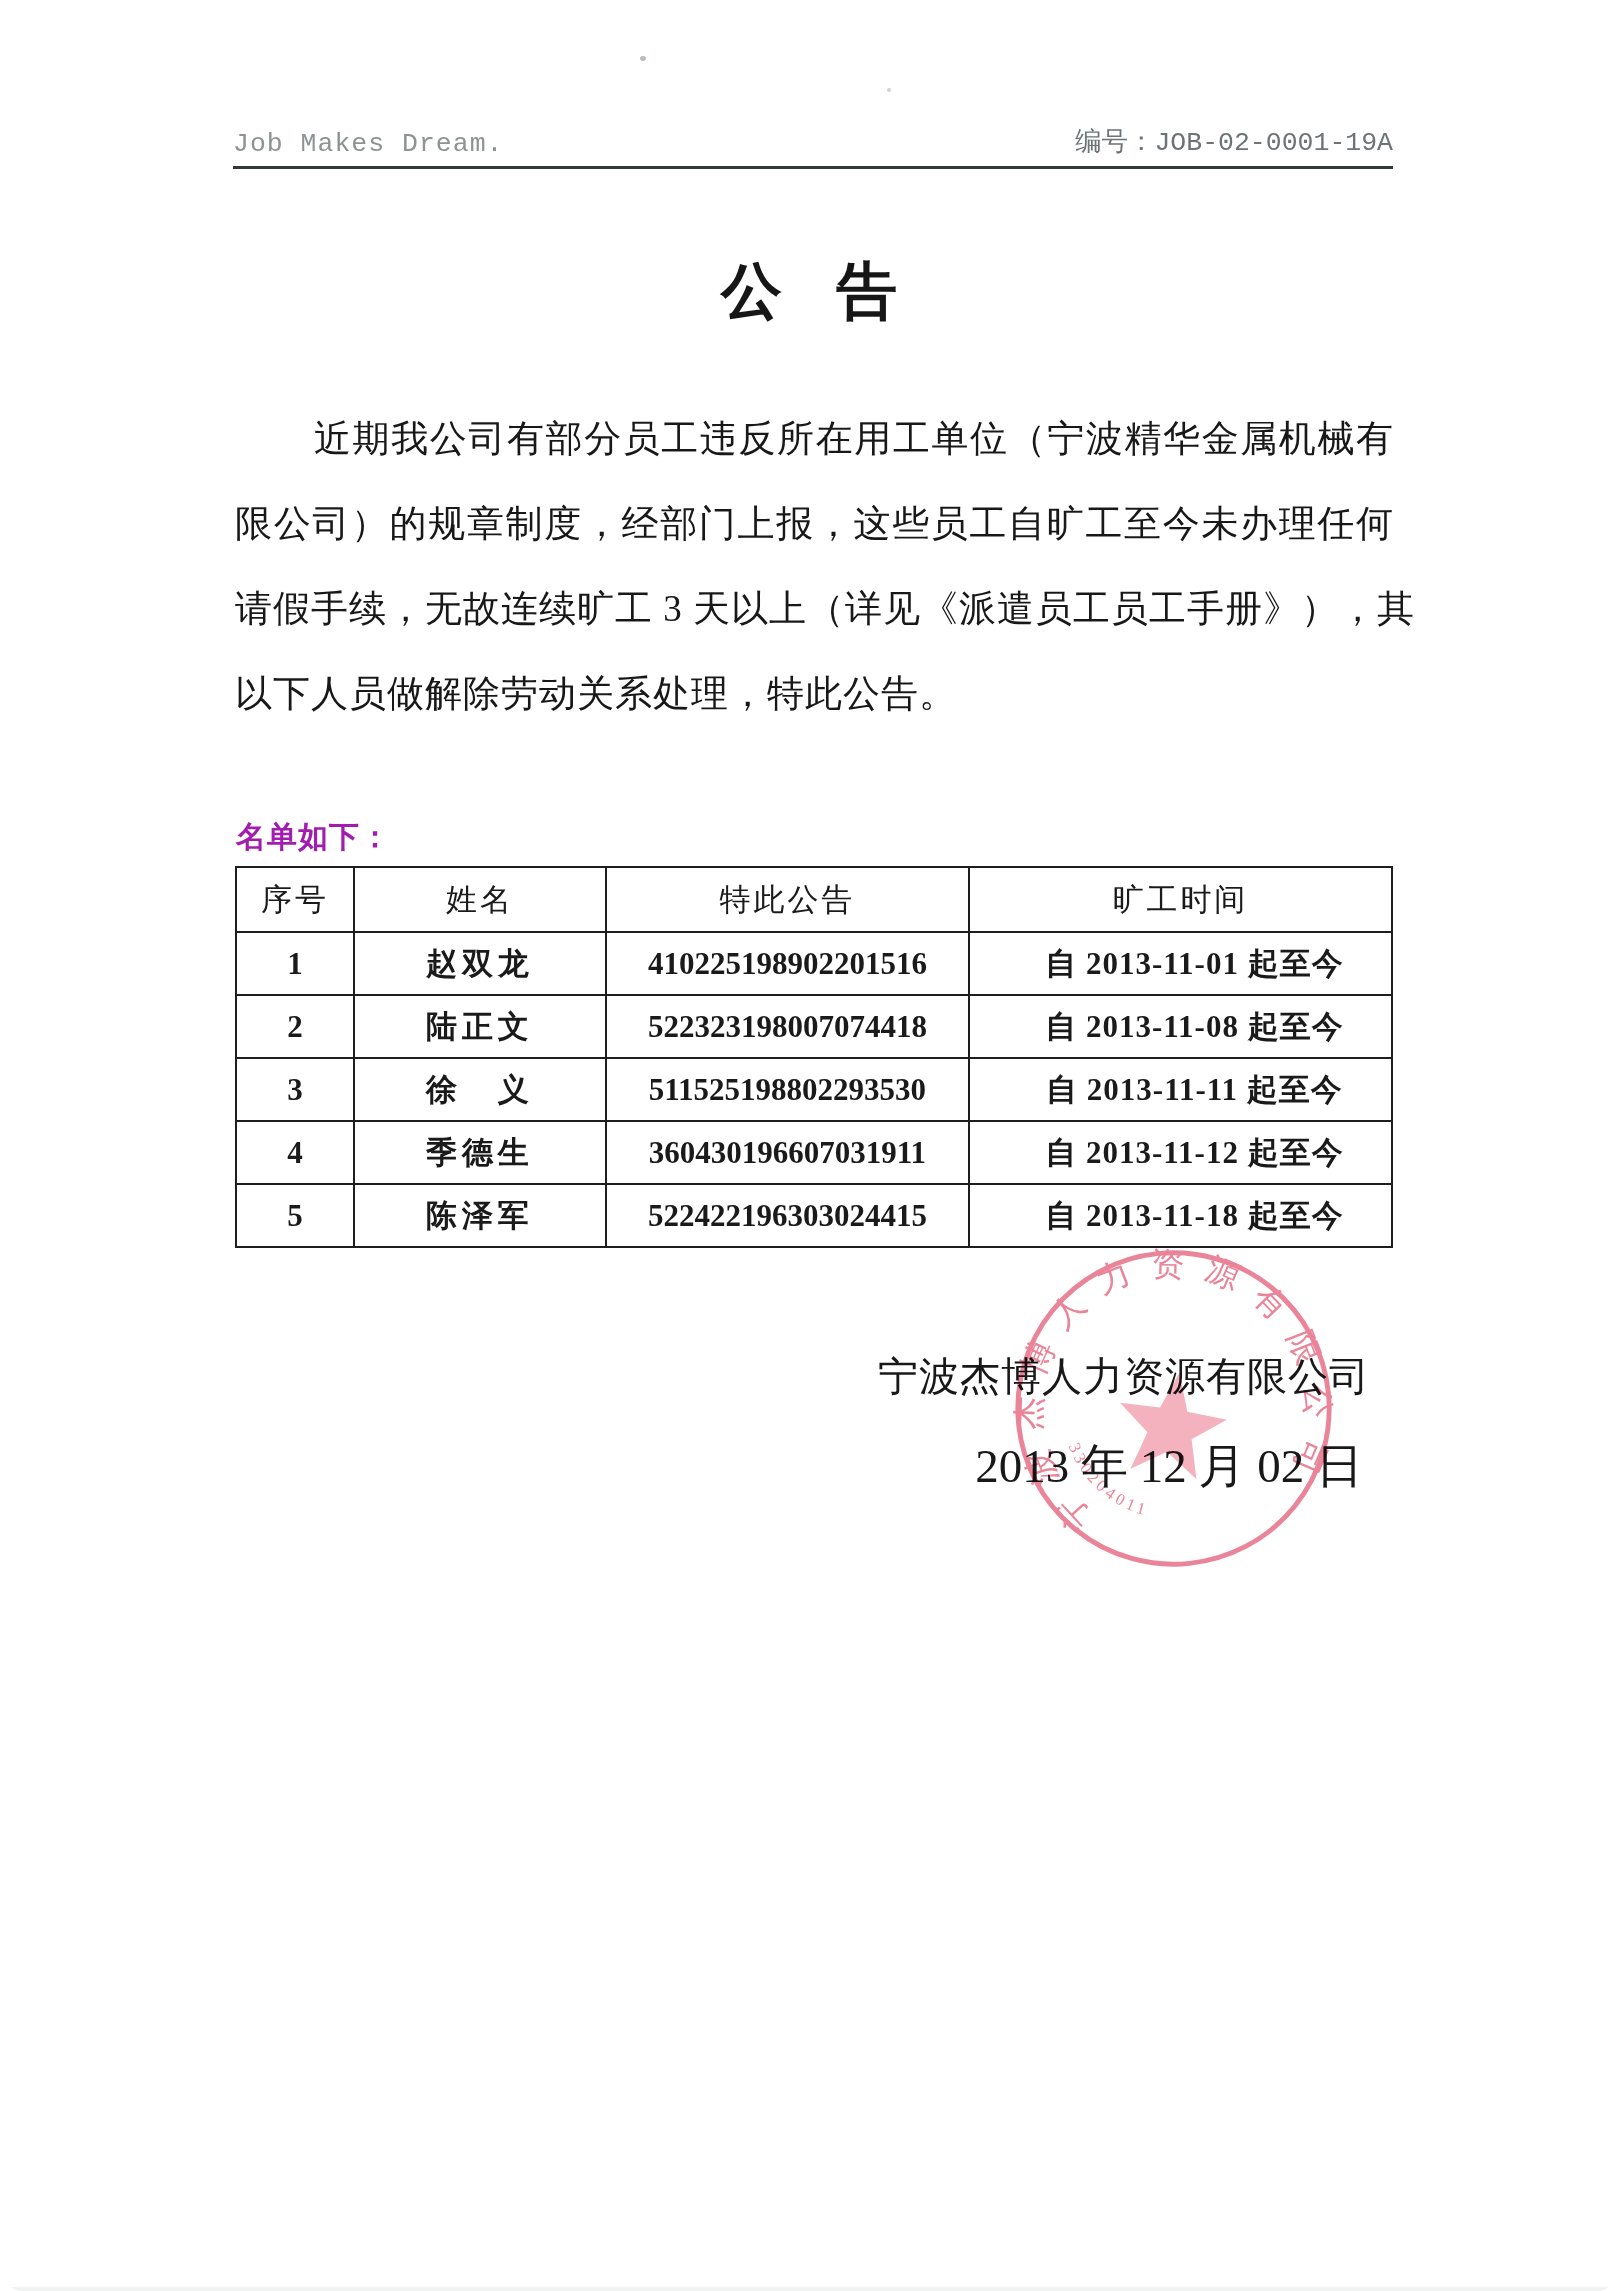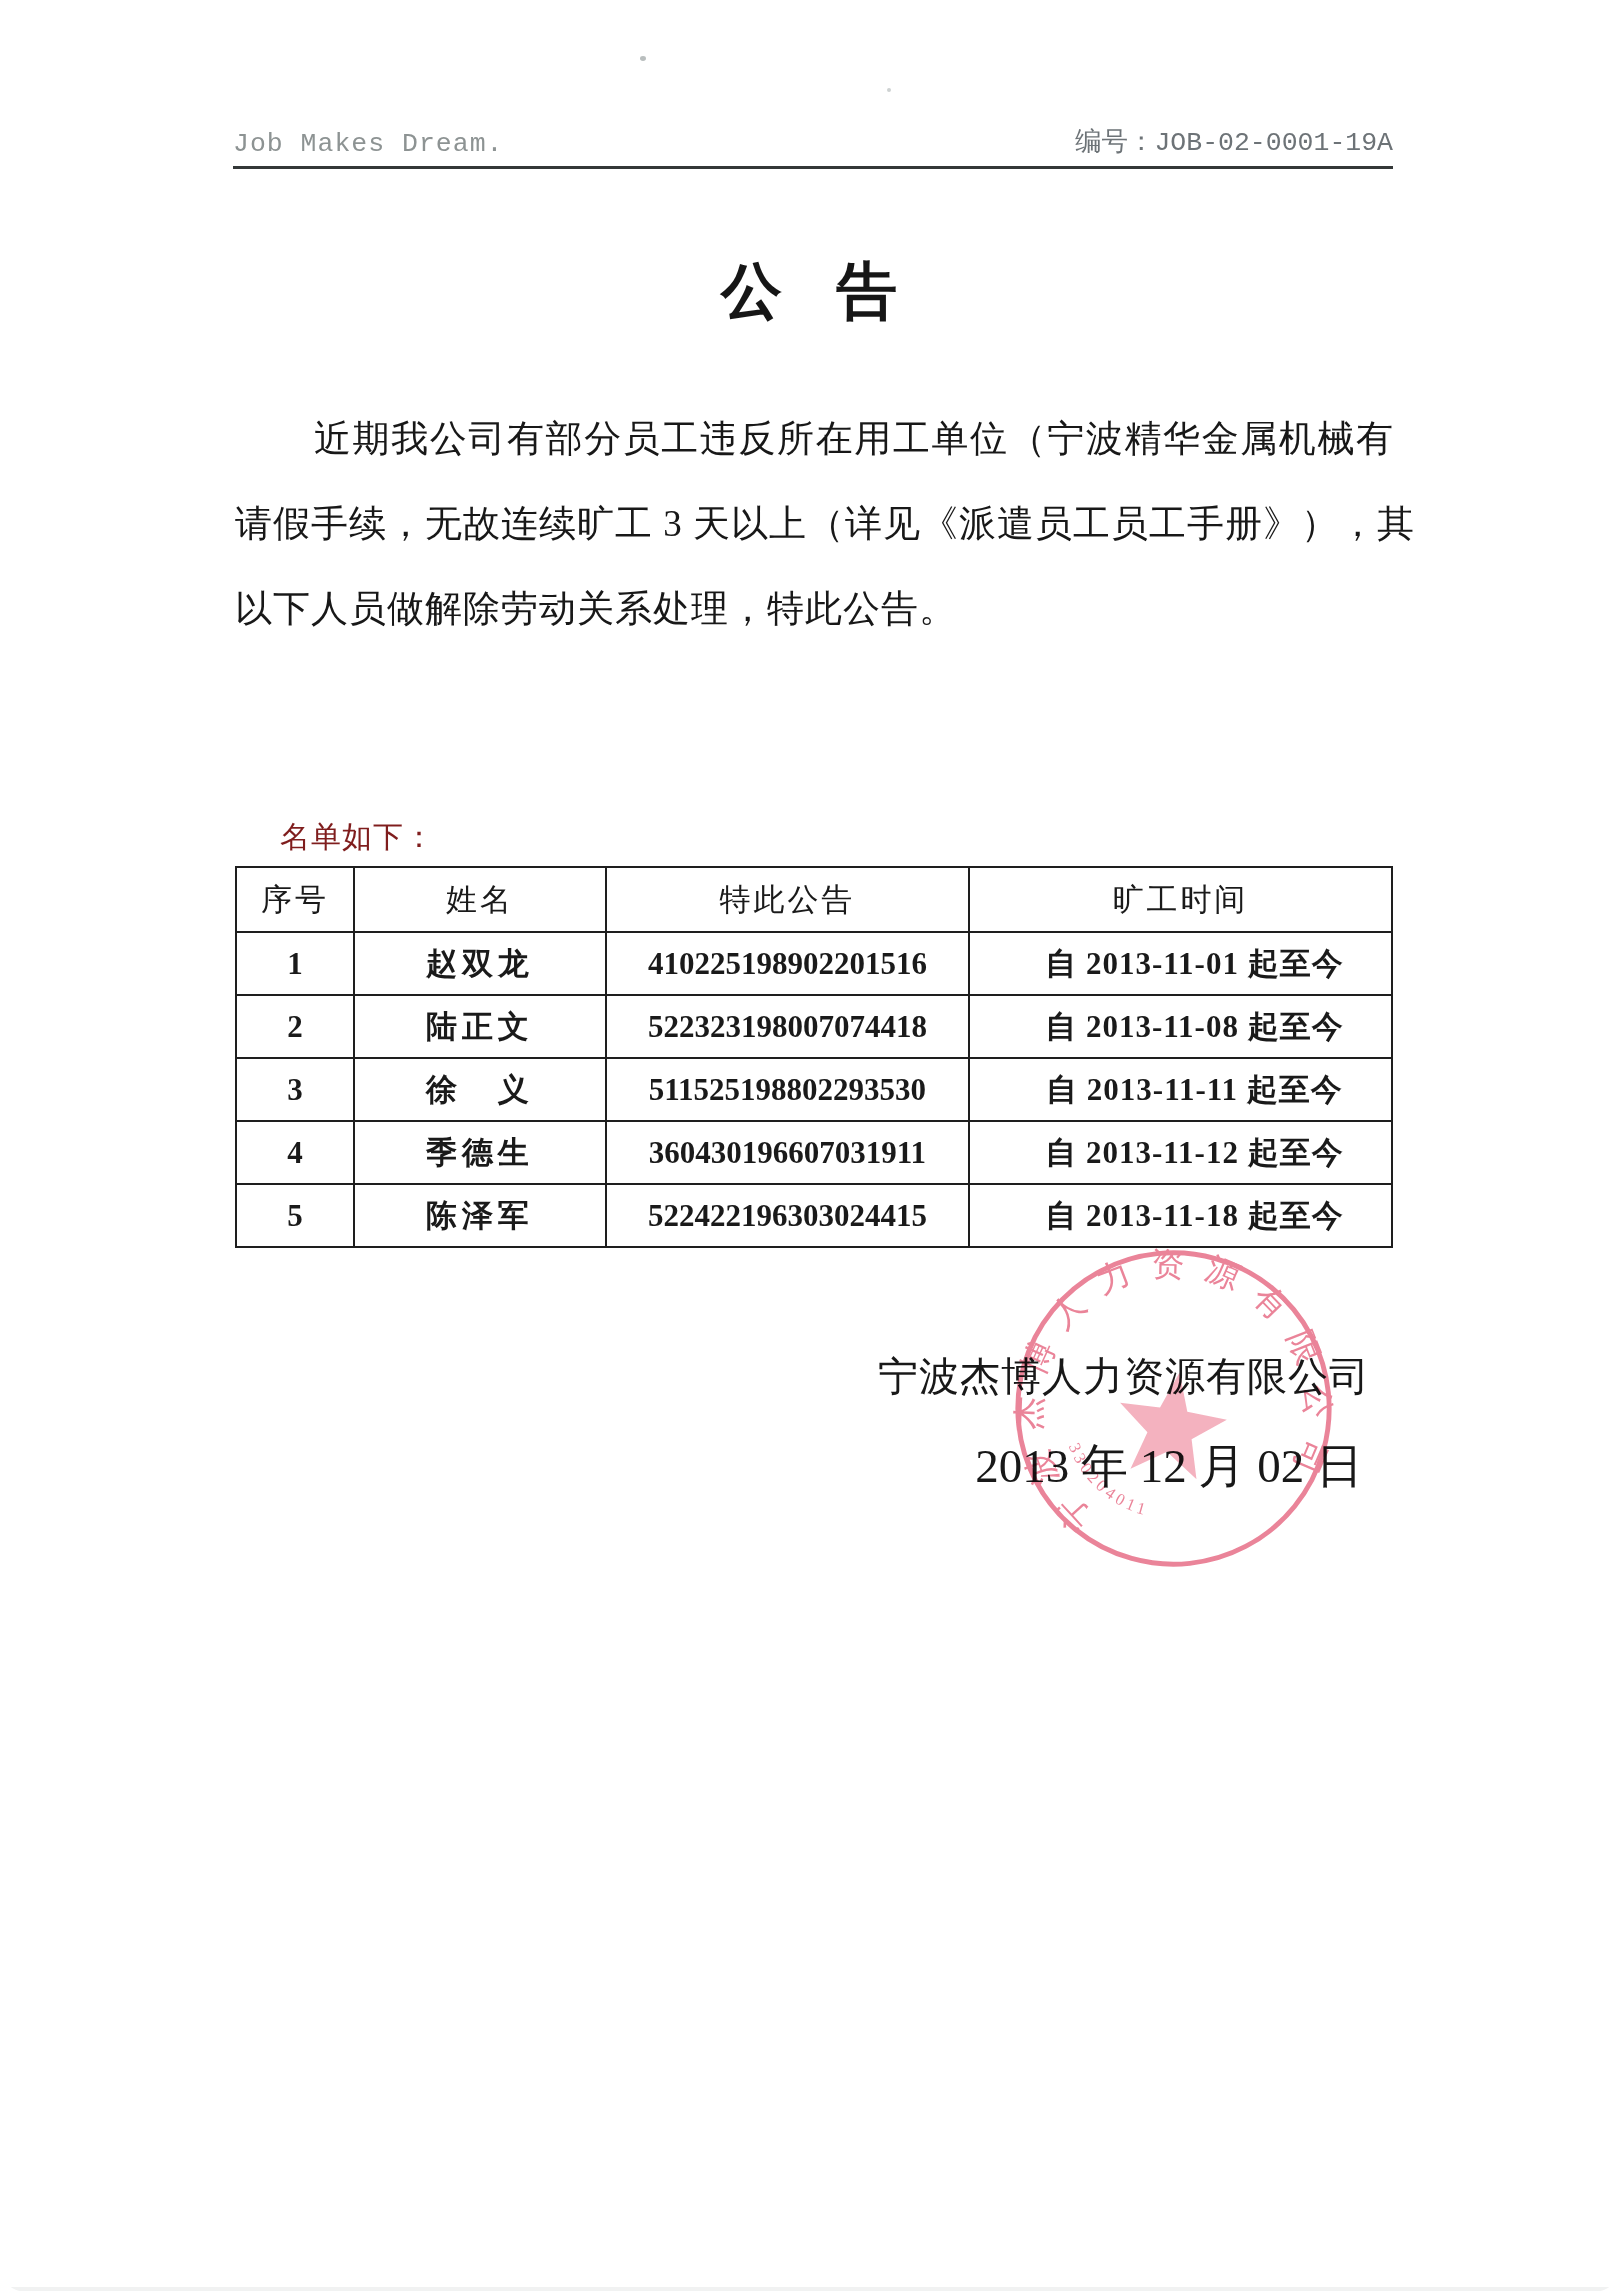--- a/index.html
+++ b/index.html
@@ -27,21 +27,21 @@
     position:absolute; top:251px; left:0; width:100%; text-align:center;
     font-size:61px; font-weight:bold; color:#161616; word-spacing:35px; letter-spacing:2px;
   }
 
   
   .body-text { position:absolute; top:396px; left:235px; width:1159px; font-size:37px; color:#181818; letter-spacing:1px; }
   .body-line { height:85px; line-height:85px; white-space:nowrap; text-align:justify; text-align-last:justify; }
   .body-line.indent { text-indent:79px; }
   .body-line.last { text-align-last:left; }
 
-  .list-label { position:absolute; top:817px; left:236px; font-size:30px; font-weight:normal; color:#7f1d1d; letter-spacing:1px;margin-left:44px; }
+  .list-label { position:absolute; top:817px; left:236px; font-size:30px; font-weight:bold; color:#a21caf; letter-spacing:1px; }
 
   
   .roster { position:absolute; top:866px; left:235px; width:1158px; border-collapse:collapse; border:2.9px solid #1e1e1e; }
   .roster th, .roster td { border:2px solid #1e1e1e; text-align:center; vertical-align:middle; padding:0; }
   .roster thead th { height:63px; font-size:31px; font-weight:normal; letter-spacing:2.9px; }
   .roster tbody td { height:61px; font-size:31px; font-weight:bold; }
   .roster td.c-name { letter-spacing:4.9px; }
   .roster td.c-period { letter-spacing:1px;padding-left:28px; }
 
   
@@ -66,20 +66,21 @@
 
   <div class="doc-header">
     <span class="slogan">Job Makes Dream.</span>
     <span class="doc-num">编号：JOB-02-0001-19A</span>
   </div>
 
   <div class="doc-title">公 告</div>
 
   <div class="body-text">
     <div class="body-line indent">近期我公司有部分员工违反所在用工单位（宁波精华金属机械有</div>
+    <div class="body-line">限公司）的规章制度，经部门上报，这些员工自旷工至今未办理任何</div>
     <div class="body-line">请假手续，无故连续旷工 3 天以上（详见《派遣员工员工手册》），其</div>
     <div class="body-line last">以下人员做解除劳动关系处理，特此公告。</div>
   </div>
 
   <div class="list-label">名单如下：</div>
 
   <table class="roster">
     <colgroup>
       <col style="width:10.2%">
         <col style="width:21.8%">

